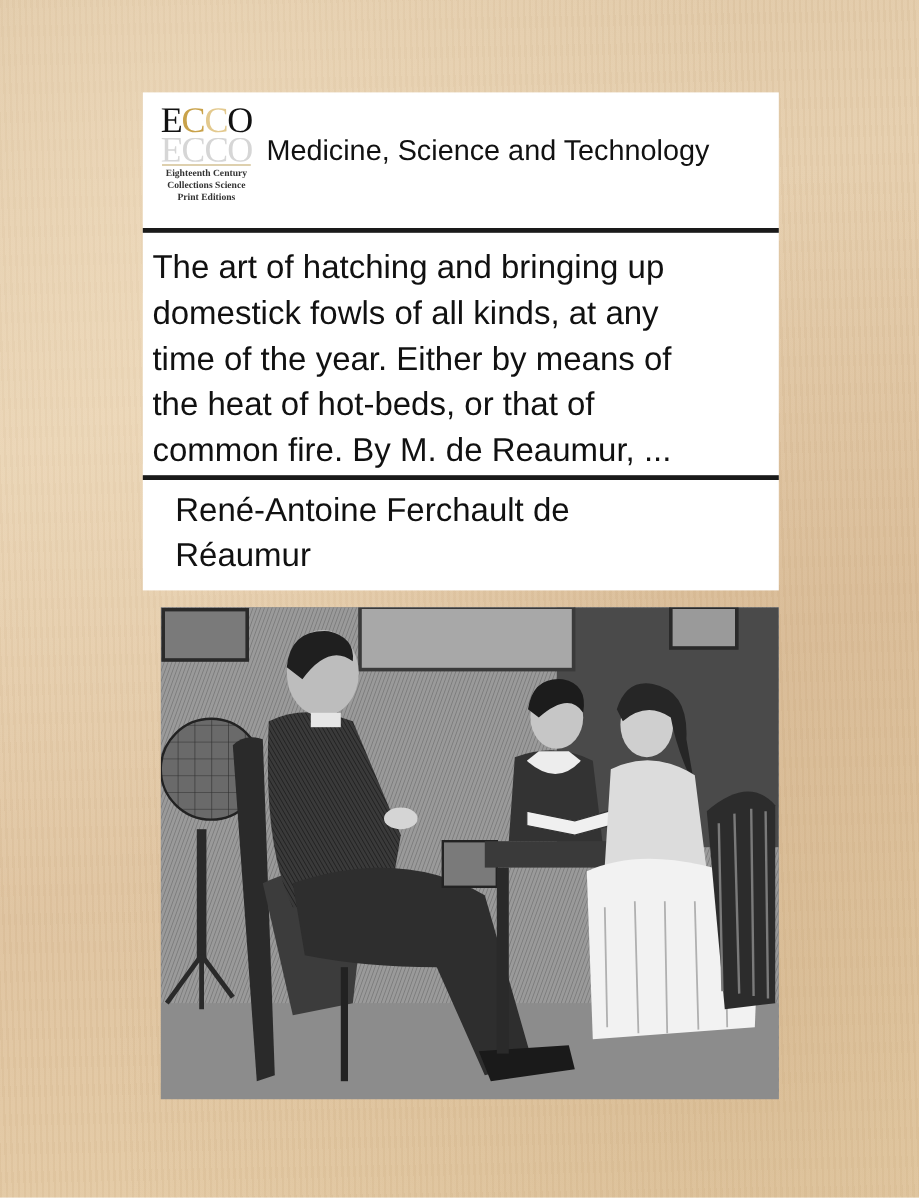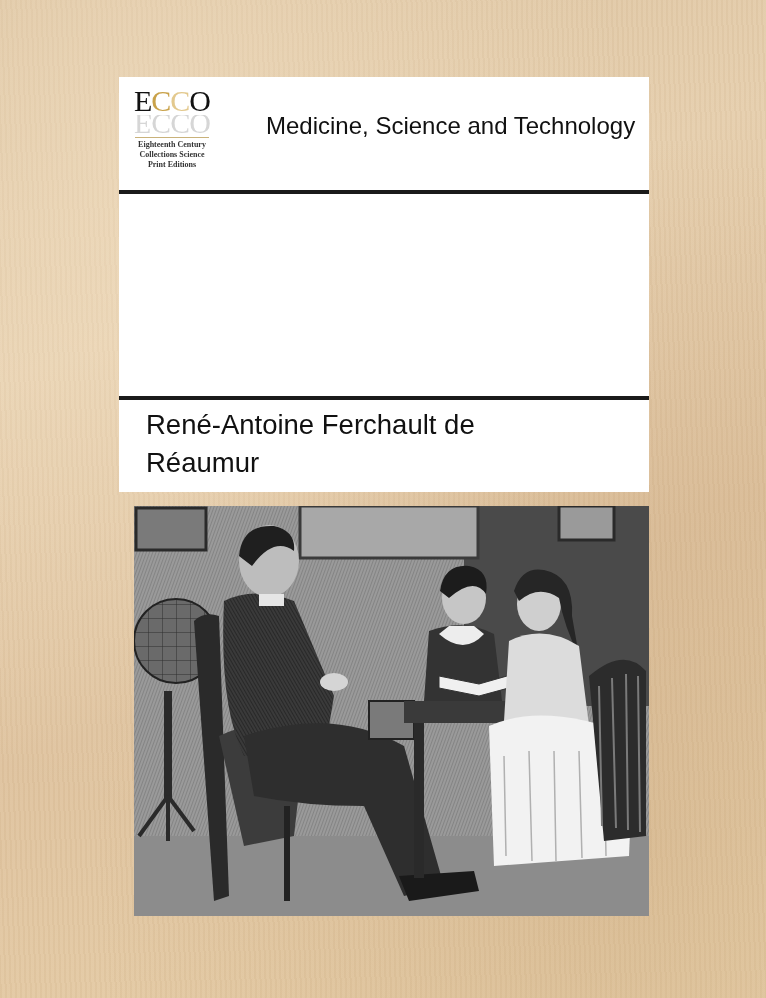--- a/index.html
+++ b/index.html
@@ -45,21 +45,21 @@
       height: 1px; background: #c9b27a; margin: 2px 4px 2px 4px;
     }
     .ecco-caption {
       font-family: "Liberation Serif", serif;
       font-size: 8px; line-height: 10px; color: #333;
       white-space: nowrap;
       font-weight: bold;
     }
     .series-title {
       position: absolute; left: 103px; top: 35px;
-      font-size: 24px; color: #111; white-space: nowrap; letter-spacing: 0px; margin-left: 44px;
+      font-size: 24px; color: #111; white-space: nowrap; letter-spacing: 0px;
     }
     .rule {
       position: absolute; left: 0; width: 530px; height: 4px; background: #1a1a1a;
     }
     .rule-1 { top: 113px; }
     .rule-2 { top: 319px; }
     .book-title {
       position: absolute; left: 8px; top: 127px; width: 520px;
       font-size: 27.5px; line-height: 38px; color: #111;
       white-space: pre-line;
@@ -88,20 +88,25 @@
       <div class="ecco-reflect"><span>E</span><span>C</span><span>C</span><span>O</span></div>
       <div class="ecco-rule"></div>
       <div class="ecco-caption">Eighteenth Century</div>
       <div class="ecco-caption">Collections Science</div>
       <div class="ecco-caption">Print Editions</div>
     </div>
     <div class="series-title">Medicine, Science and Technology</div>
   </div>
 
   <div class="rule rule-1"></div>
+  <div class="book-title">The art of hatching and bringing up
+domestick fowls of all kinds, at any
+time of the year. Either by means of
+the heat of hot-beds, or that of
+common fire. By M. de Reaumur, ...</div>
   <div class="rule rule-2"></div>
   <div class="author">René-Antoine Ferchault de
 Réaumur</div>
 </div>
 
 <div class="illustration">
   <svg width="515" height="410" viewBox="0 0 515 410" xmlns="http://www.w3.org/2000/svg">
     <defs>
       <pattern id="hatch" width="3" height="3" patternUnits="userSpaceOnUse" patternTransform="rotate(20)">
         <rect width="3" height="3" fill="#9a9a9a"></rect>

